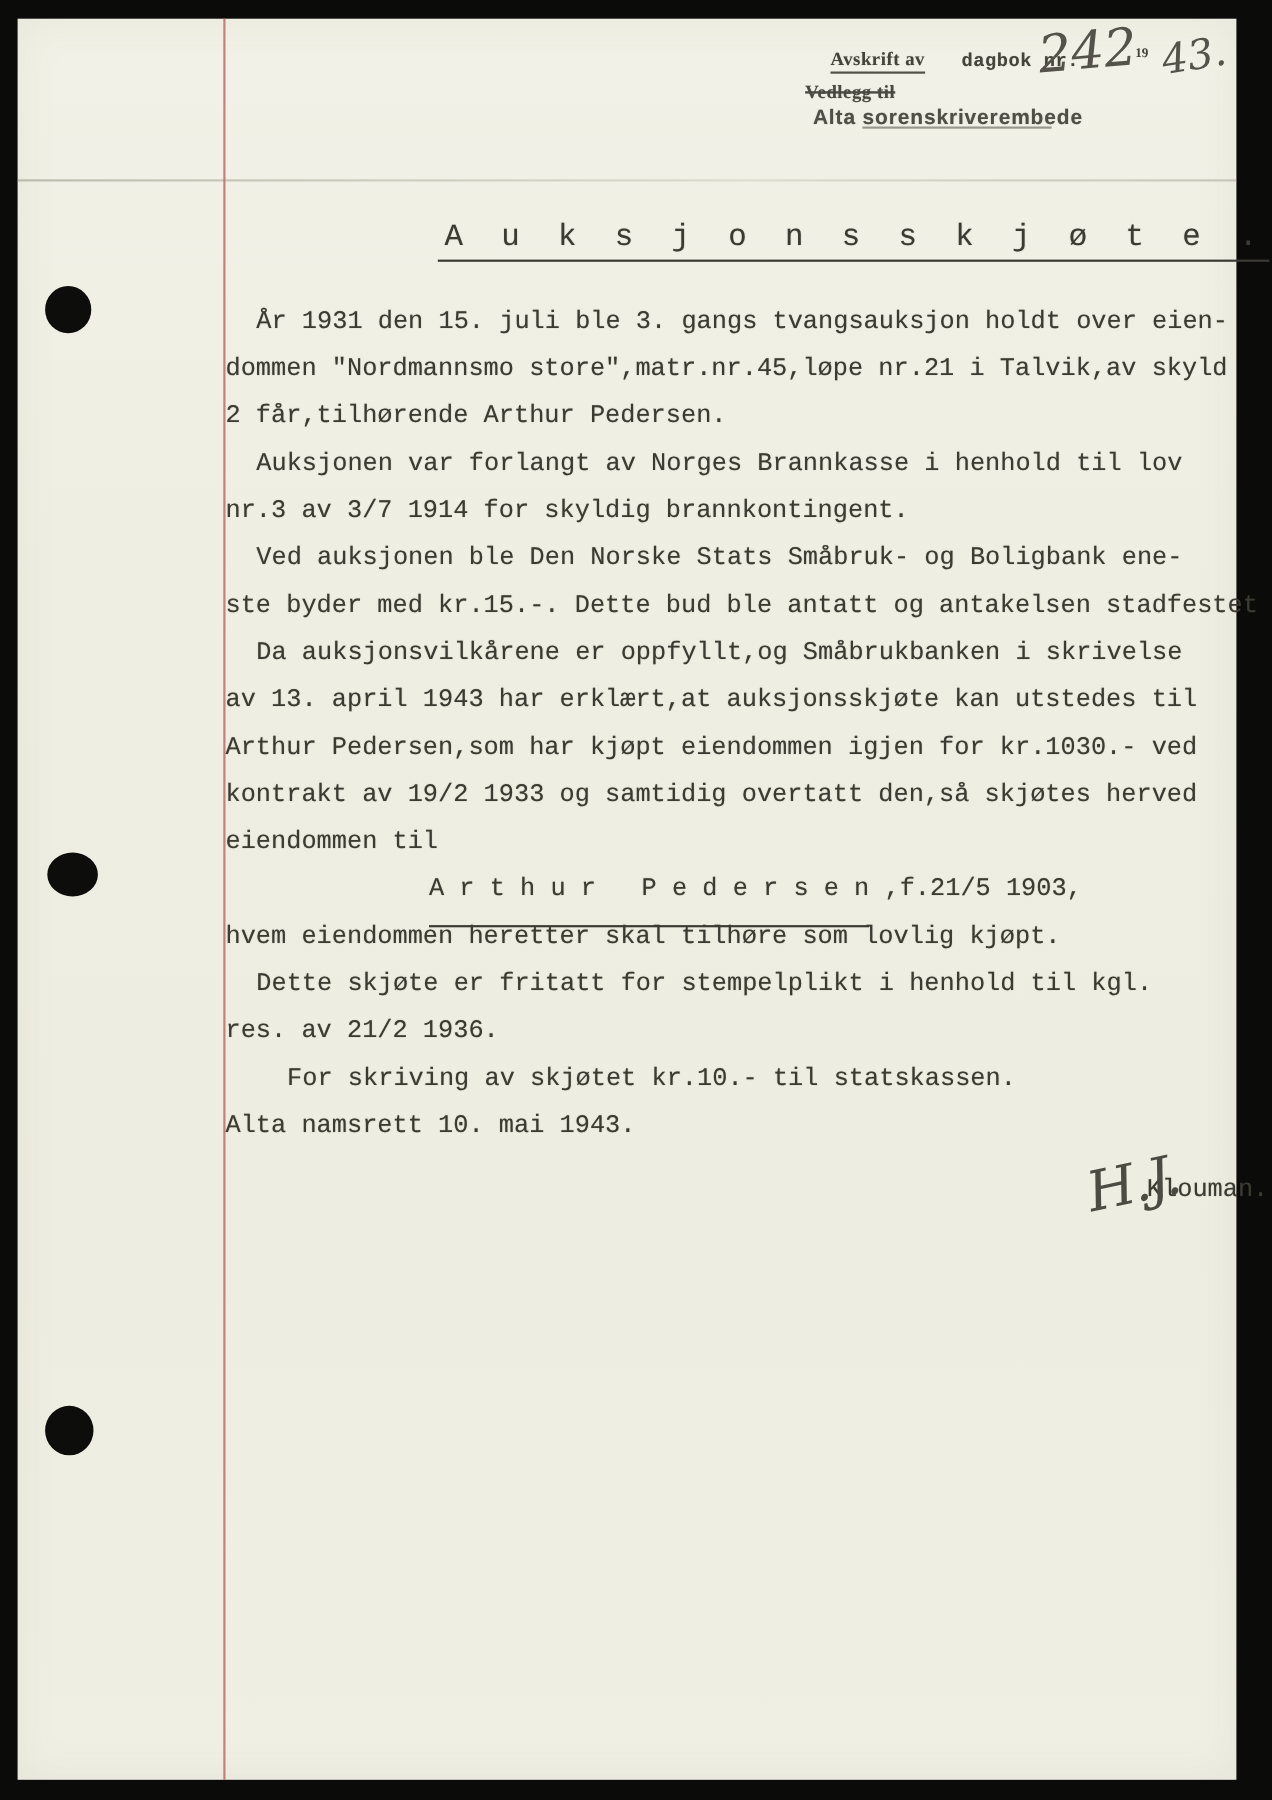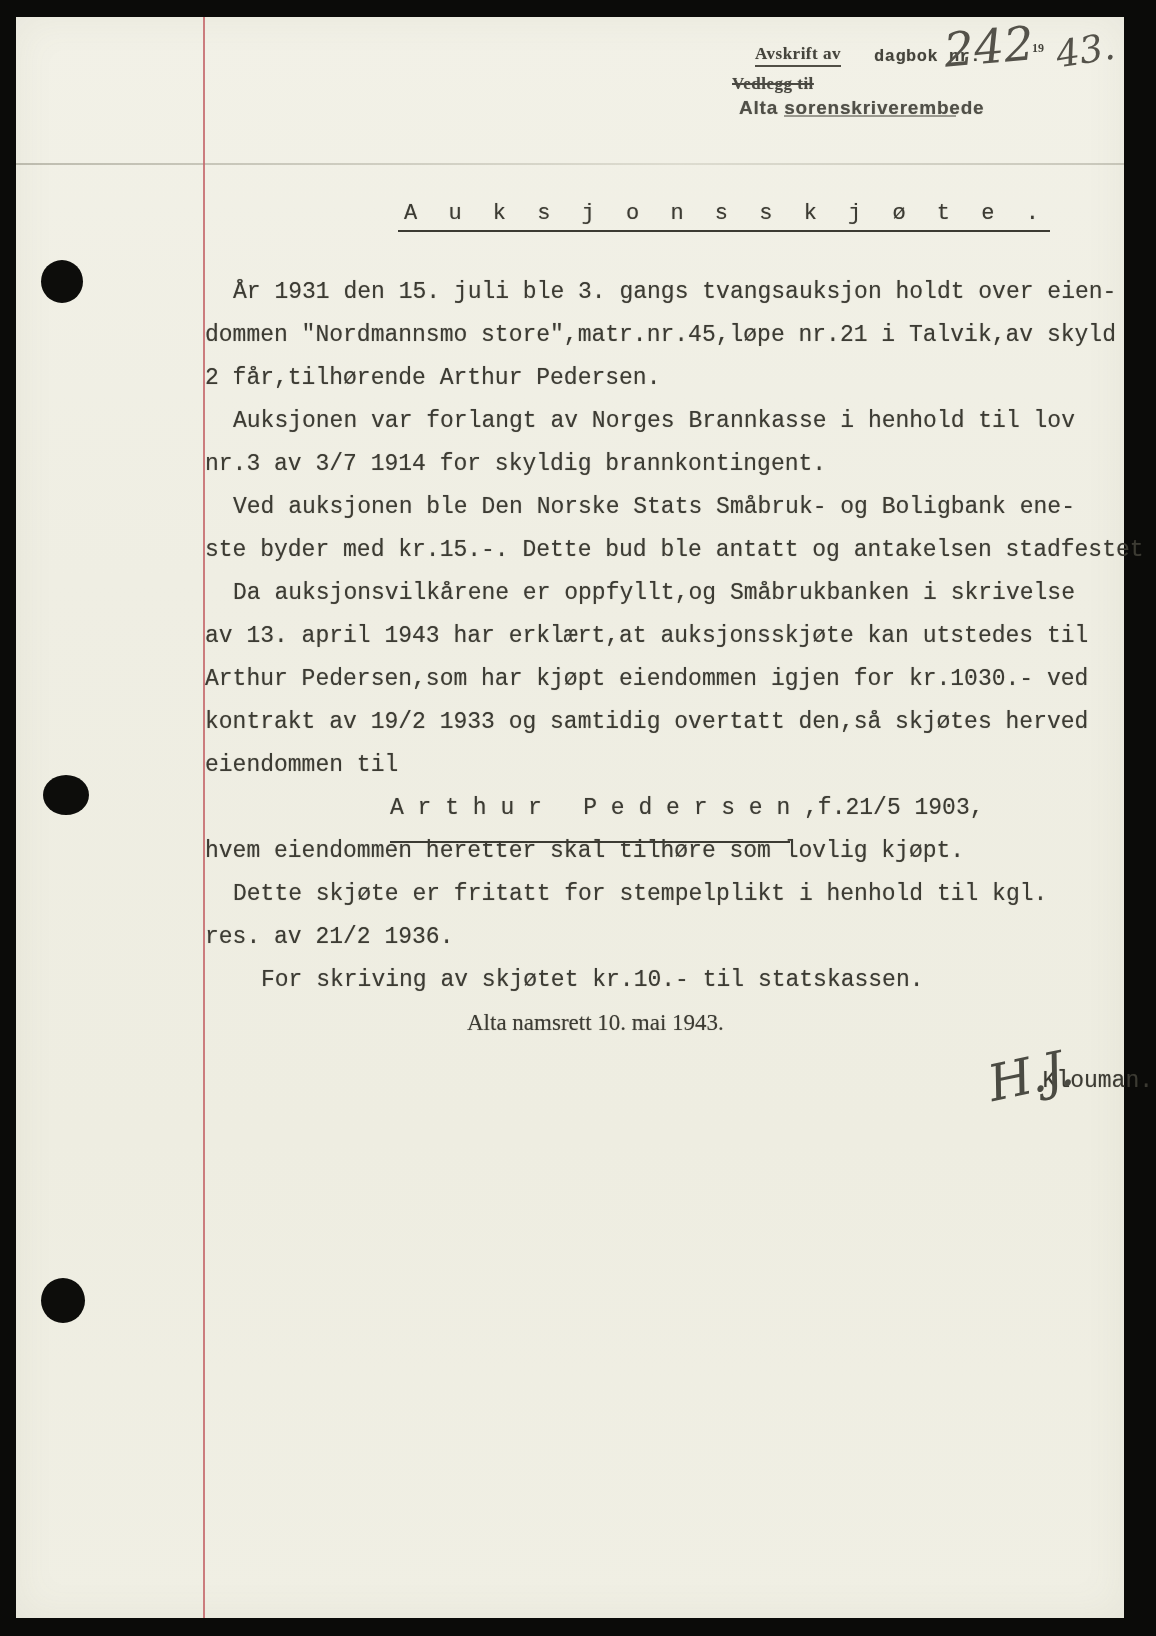--- a/index.html
+++ b/index.html
@@ -53,33 +53,33 @@
   .stamp-strike{position:absolute;left:768px;top:98px;width:172px;height:2px;background:#6a6960;opacity:.65;}
 
   
   .tw{
     font-family:"Liberation Mono", monospace;
     color:#3c3b33;
     text-shadow:0 0 1px rgba(60,58,48,.45);
   }
   .doc-title{
     position:absolute;left:382px;top:184px;
-    font-size:22px;letter-spacing:9px;
+    font-size:28px;letter-spacing:9px;
     border-bottom:3px double transparent;
     border-bottom:2.5px solid #3c3b33;
     padding:0 2px 4px 6px;
     white-space:pre;
   }
   .body-block{
     position:absolute;left:189px;top:262px;width:948px;
   }
   .line{height:43px;font-size:23px;white-space:pre;}
   .ind1{padding-left:28px;}
   .ind2{padding-left:56px;}
-  .dateline{padding-left:262px;font-family:Liberation Serif, serif;}
+  .dateline{}
   .clerk{margin-top:15px;text-align:right;}
   .grantee{padding-left:185px;}
   .grantee .uname{border-bottom:2.5px solid #3c3b33;padding-bottom:20px;}
   .initials{
     position:absolute;left:972px;top:1030px;
     font-family:"DejaVu Serif", serif;font-style:italic;
     font-size:50px;color:#4b4b43;transform:rotate(-12deg);
     letter-spacing:-2px;
   }
 </style>

